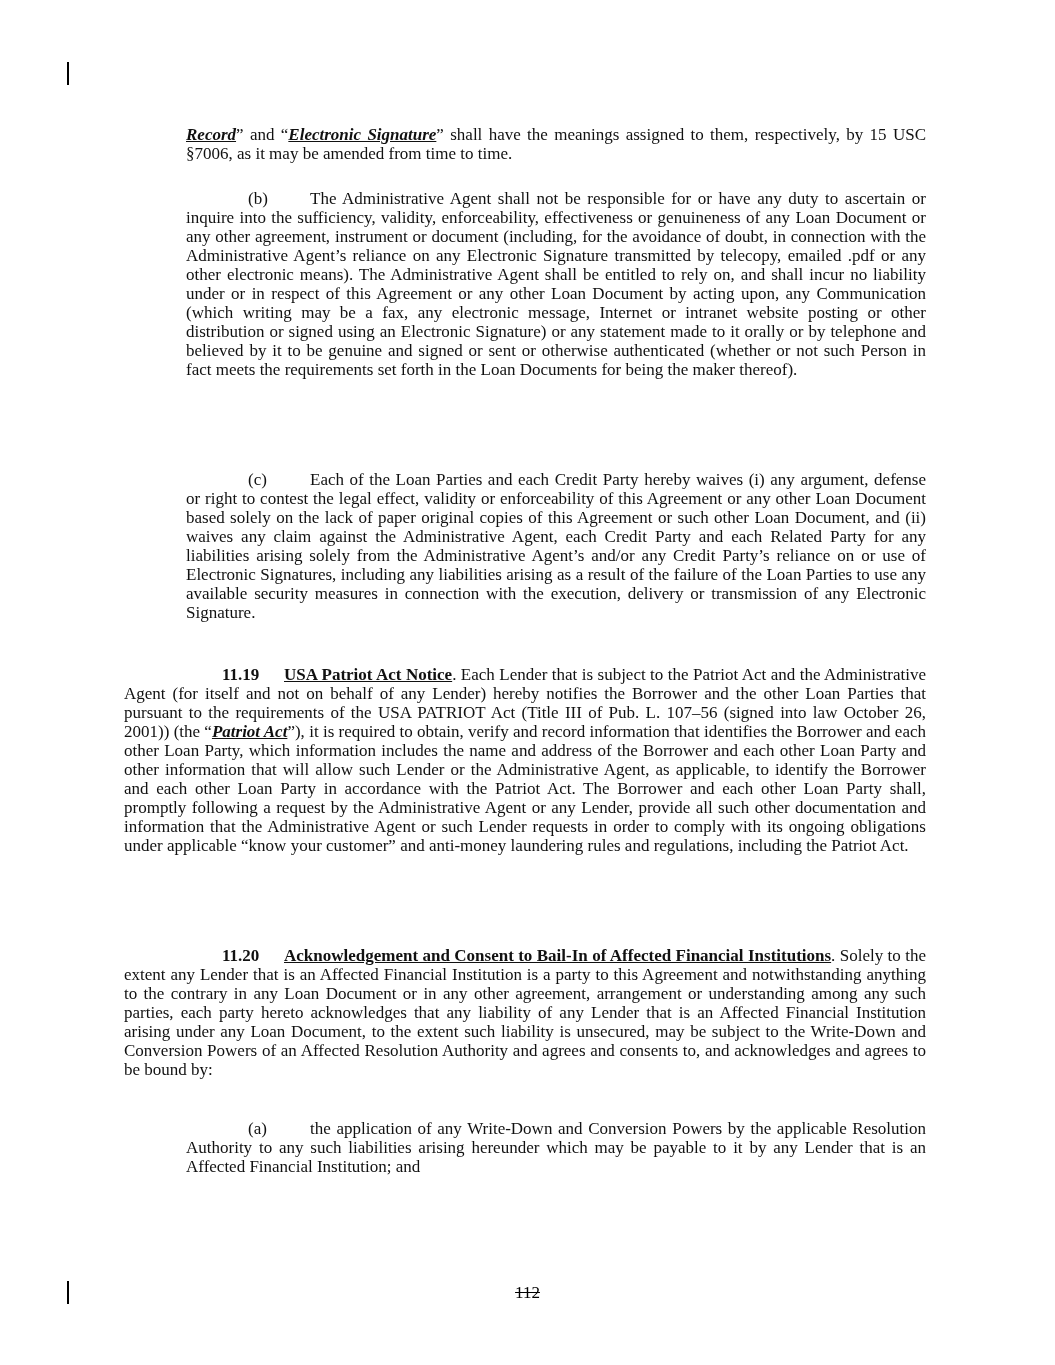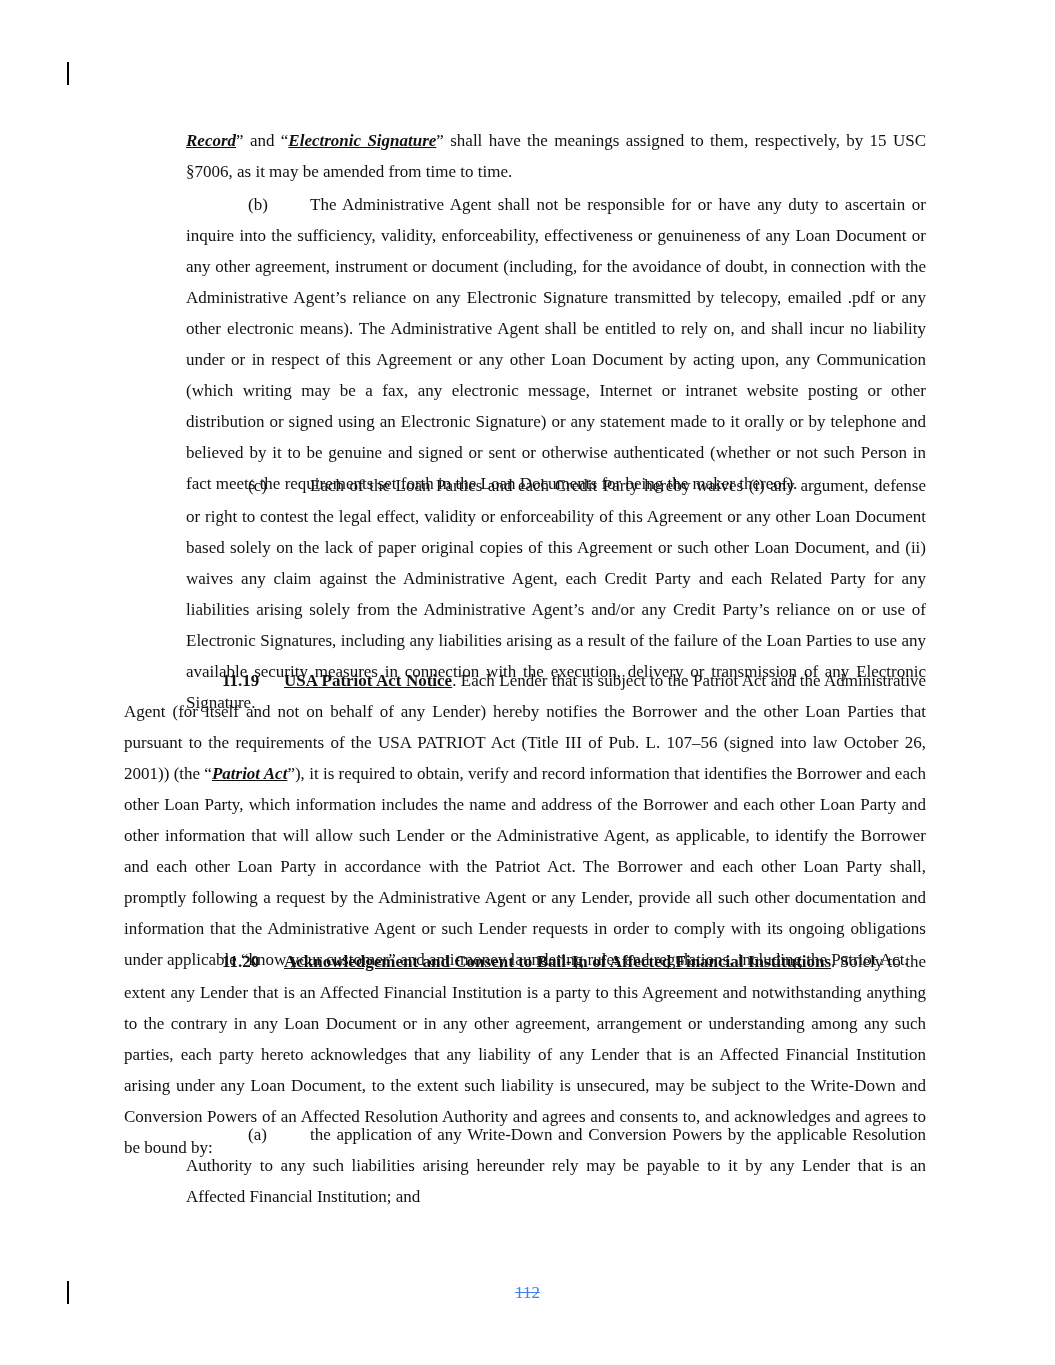--- a/index.html
+++ b/index.html
@@ -10,52 +10,52 @@
     }
     .page { position: absolute; left: 0; top: 0; width: 1055px; height: 1365px; }
     .change-bar {
       position: absolute; left: 67px; width: 2px; background: #000;
     }
     .cb-top { top: 62px; height: 23px; }
     .cb-bottom { top: 1281px; height: 23px; }
     .block {
       position: absolute;
       font-size: 17px;
-      line-height: 31px;
+      line-height: 19px;
       text-align: justify;
     }
     .block.inner { left: 186px; width: 740px; }
     .block.outer { left: 124px; width: 802px; }
     .indent-label { display: inline-block; }
     .para-b .indent-label, .para-c .indent-label, .para-a .indent-label {
       margin-left: 62px; width: 62px;
     }
     .sec-num { display: inline-block; margin-left: 98px; width: 62px; font-weight: bold; }
     .defterm { font-weight: bold; font-style: italic; text-decoration: underline; }
     .sec-title { font-weight: bold; text-decoration: underline; }
     .page-number {
       position: absolute; top: 1283px; left: 0; width: 1055px; text-align: center;
-      font-size: 17px; color: #3b82f6; text-decoration: line-through;
+      font-size: 17px; color: #000000; text-decoration: line-through;
     }
   </style>
 </head>
 <body>
 
 <div class="page">
 
   <div class="change-bar cb-top"></div>
 
   <div class="block inner" style="top:125px;"><span class="defterm">Record</span><span>” and “</span><span class="defterm">Electronic Signature</span><span>” shall have the meanings assigned to them, respectively, by 15 USC §7006, as it may be amended from time to time.</span></div>
 
   <div class="block inner para-b" style="top:189px;"><span class="indent-label">(b)</span><span>The Administrative Agent shall not be responsible for or have any duty to ascertain or inquire into the sufficiency, validity, enforceability, effectiveness or genuineness of any Loan Document or any other agreement, instrument or document (including, for the avoidance of doubt, in connection with the Administrative Agent’s reliance on any Electronic Signature transmitted by telecopy, emailed .pdf or any other electronic means).  The Administrative Agent shall be entitled to rely on, and shall incur no liability under or in respect of this Agreement or any other Loan Document by acting upon, any Communication (which writing may be a fax, any electronic message, Internet or intranet website posting or other distribution or signed using an Electronic Signature) or any statement made to it orally or by telephone and believed by it to be genuine and signed or sent or otherwise authenticated (whether or not such Person in fact meets the requirements set forth in the Loan Documents for being the maker thereof).</span></div>
 
   <div class="block inner para-c" style="top:470px;"><span class="indent-label">(c)</span><span>Each of the Loan Parties and each Credit Party hereby waives (i) any argument, defense or right to contest the legal effect, validity or enforceability of this Agreement or any other Loan Document based solely on the lack of paper original copies of this Agreement or such other Loan Document, and (ii) waives any claim against the Administrative Agent, each Credit Party and each Related Party for any liabilities arising solely from the Administrative Agent’s and/or any Credit Party’s reliance on or use of Electronic Signatures, including any liabilities arising as a result of the failure of the Loan Parties to use any available security measures in connection with the execution, delivery or transmission of any Electronic Signature.</span></div>
 
   <div class="block outer" style="top:665px;"><span class="sec-num">11.19</span><span class="sec-title">USA Patriot Act Notice</span><span>.  Each Lender that is subject to the Patriot Act and the Administrative Agent (for itself and not on behalf of any Lender) hereby notifies the Borrower and the other Loan Parties that pursuant to the requirements of the USA PATRIOT Act (Title III of Pub. L. 107–56 (signed into law October 26, 2001)) (the “</span><span class="defterm">Patriot Act</span><span>”), it is required to obtain, verify and record information that identifies the Borrower and each other Loan Party, which information includes the name and address of the Borrower and each other Loan Party and other information that will allow such Lender or the Administrative Agent, as applicable, to identify the Borrower and each other Loan Party in accordance with the Patriot Act.  The Borrower and each other Loan Party shall, promptly following a request by the Administrative Agent or any Lender, provide all such other documentation and information that the Administrative Agent or such Lender requests in order to comply with its ongoing obligations under applicable “know your customer” and anti-money laundering rules and regulations, including the Patriot Act.</span></div>
 
   <div class="block outer" style="top:946px;"><span class="sec-num">11.20</span><span class="sec-title">Acknowledgement and Consent to Bail-In of Affected Financial Institutions</span><span>.  Solely to the extent any Lender that is an Affected Financial Institution is a party to this Agreement and notwithstanding anything to the contrary in any Loan Document or in any other agreement, arrangement or understanding among any such parties, each party hereto acknowledges that any liability of any Lender that is an Affected Financial Institution arising under any Loan Document, to the extent such liability is unsecured, may be subject to the Write-Down and Conversion Powers of an Affected Resolution Authority and agrees and consents to, and acknowledges and agrees to be bound by:</span></div>
 
-  <div class="block inner para-a" style="top:1119px;"><span class="indent-label">(a)</span><span>the application of any Write-Down and Conversion Powers by the applicable Resolution Authority to any such liabilities arising hereunder rely may be payable to it by any Lender that is an Affected Financial Institution; and</span></div>
+  <div class="block inner para-a" style="top:1119px;"><span class="indent-label">(a)</span><span>the application of any Write-Down and Conversion Powers by the applicable Resolution Authority to any such liabilities arising hereunder which may be payable to it by any Lender that is an Affected Financial Institution; and</span></div>
 
   <div class="change-bar cb-bottom"></div>
 
   <div class="page-number">112</div>
 </div>
 
 </body></html>

